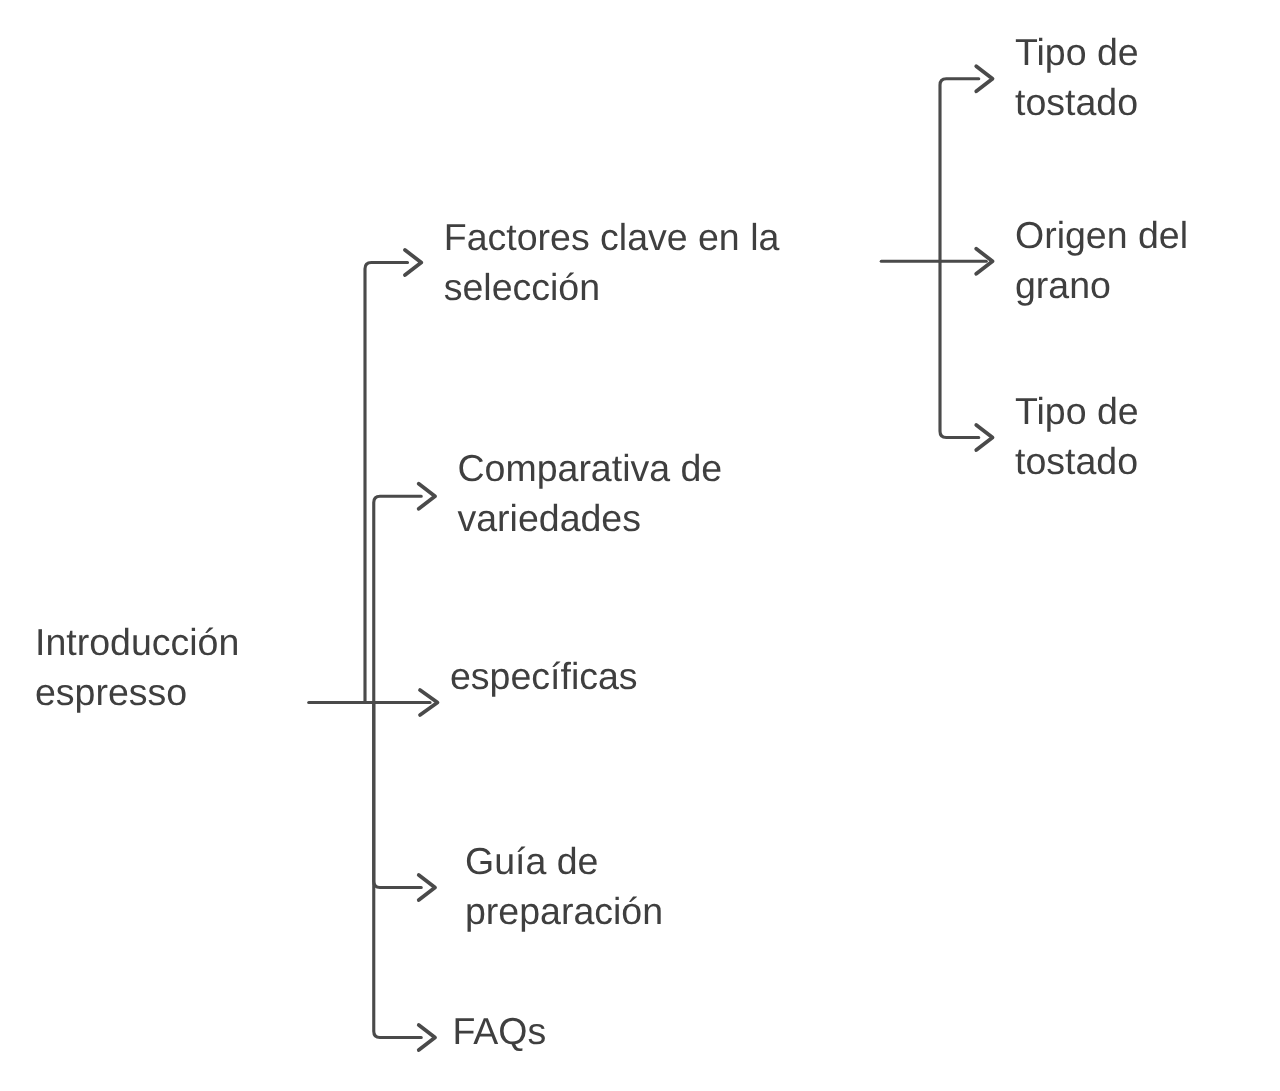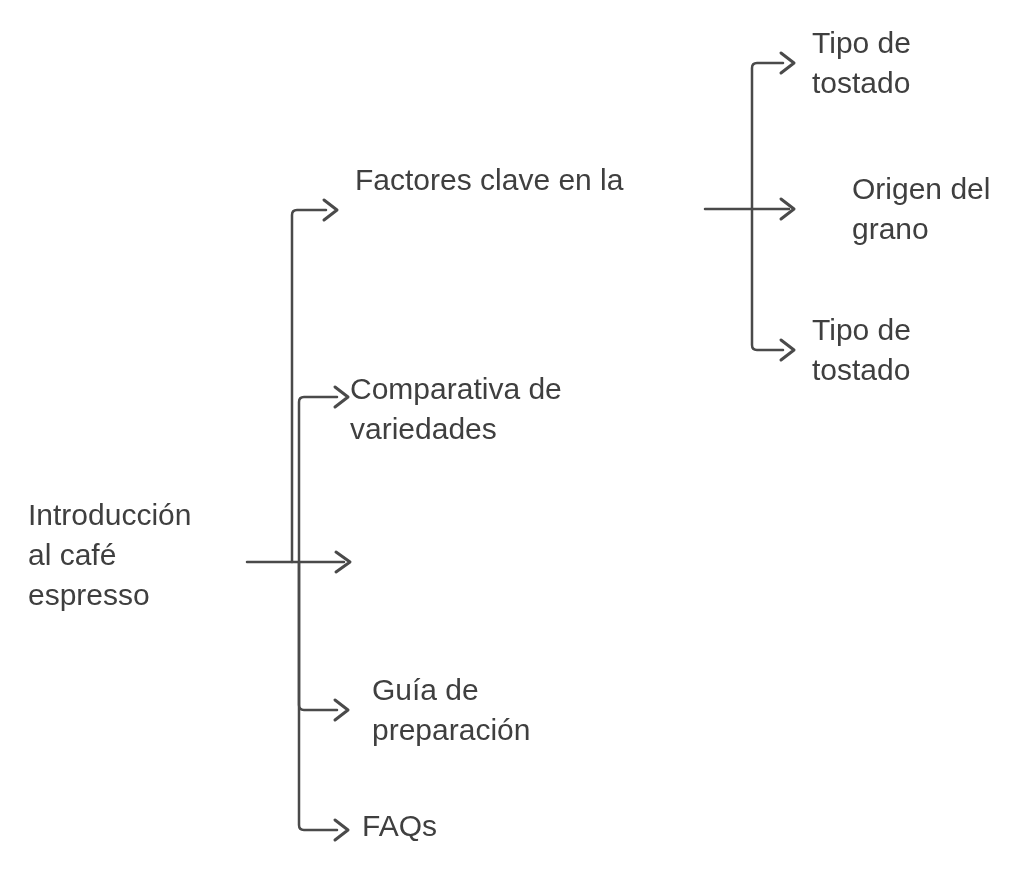--- a/index.html
+++ b/index.html
@@ -75,51 +75,52 @@
 
     <path d="M 752 209 V 68 Q 752 63 757 63 H 783"></path>
     <path class="arrowhead" d="M 781 53 L 794 63 L 781 73"></path>
 
     <path d="M 752 209 V 345 Q 752 350 757 350 H 783"></path>
     <path class="arrowhead" d="M 781 340 L 794 350 L 781 360"></path>
   </svg>
 
   <div class="node" style="left:28px; top:495px;">
     <span class="line">Introducción</span>
-    <span class="line">al café</span>
     <span class="line">espresso</span>
   </div>
 
-  <div class="node" style="left:355px; top:160px;">
+  <div class="node" style="left:355px; top:171px;">
     <span class="line">Factores clave en la</span>
+    <span class="line">selección</span>
   </div>
 
-  <div class="node" style="left:350px; top:356px;margin-top:13px;">
+  <div class="node" style="left:366px; top:356px;">
     <span class="line">Comparativa de</span>
     <span class="line">variedades</span>
   </div>
 
   <div class="node" style="left:360px; top:522px;">
+    <span class="line">específicas</span>
   </div>
 
   <div class="node" style="left:372px; top:670px;">
     <span class="line">Guía de</span>
     <span class="line">preparación</span>
   </div>
 
   <div class="node" style="left:362px; top:806px;">
     <span class="line">FAQs</span>
   </div>
 
   <div class="node" style="left:812px; top:23px;">
     <span class="line">Tipo de</span>
     <span class="line">tostado</span>
   </div>
 
-  <div class="node" style="left:812px; top:169px;margin-left:40px;">
+  <div class="node" style="left:812px; top:169px;">
     <span class="line">Origen del</span>
     <span class="line">grano</span>
   </div>
 
   <div class="node" style="left:812px; top:310px;">
     <span class="line">Tipo de</span>
     <span class="line">tostado</span>
   </div>
 
 </div>

